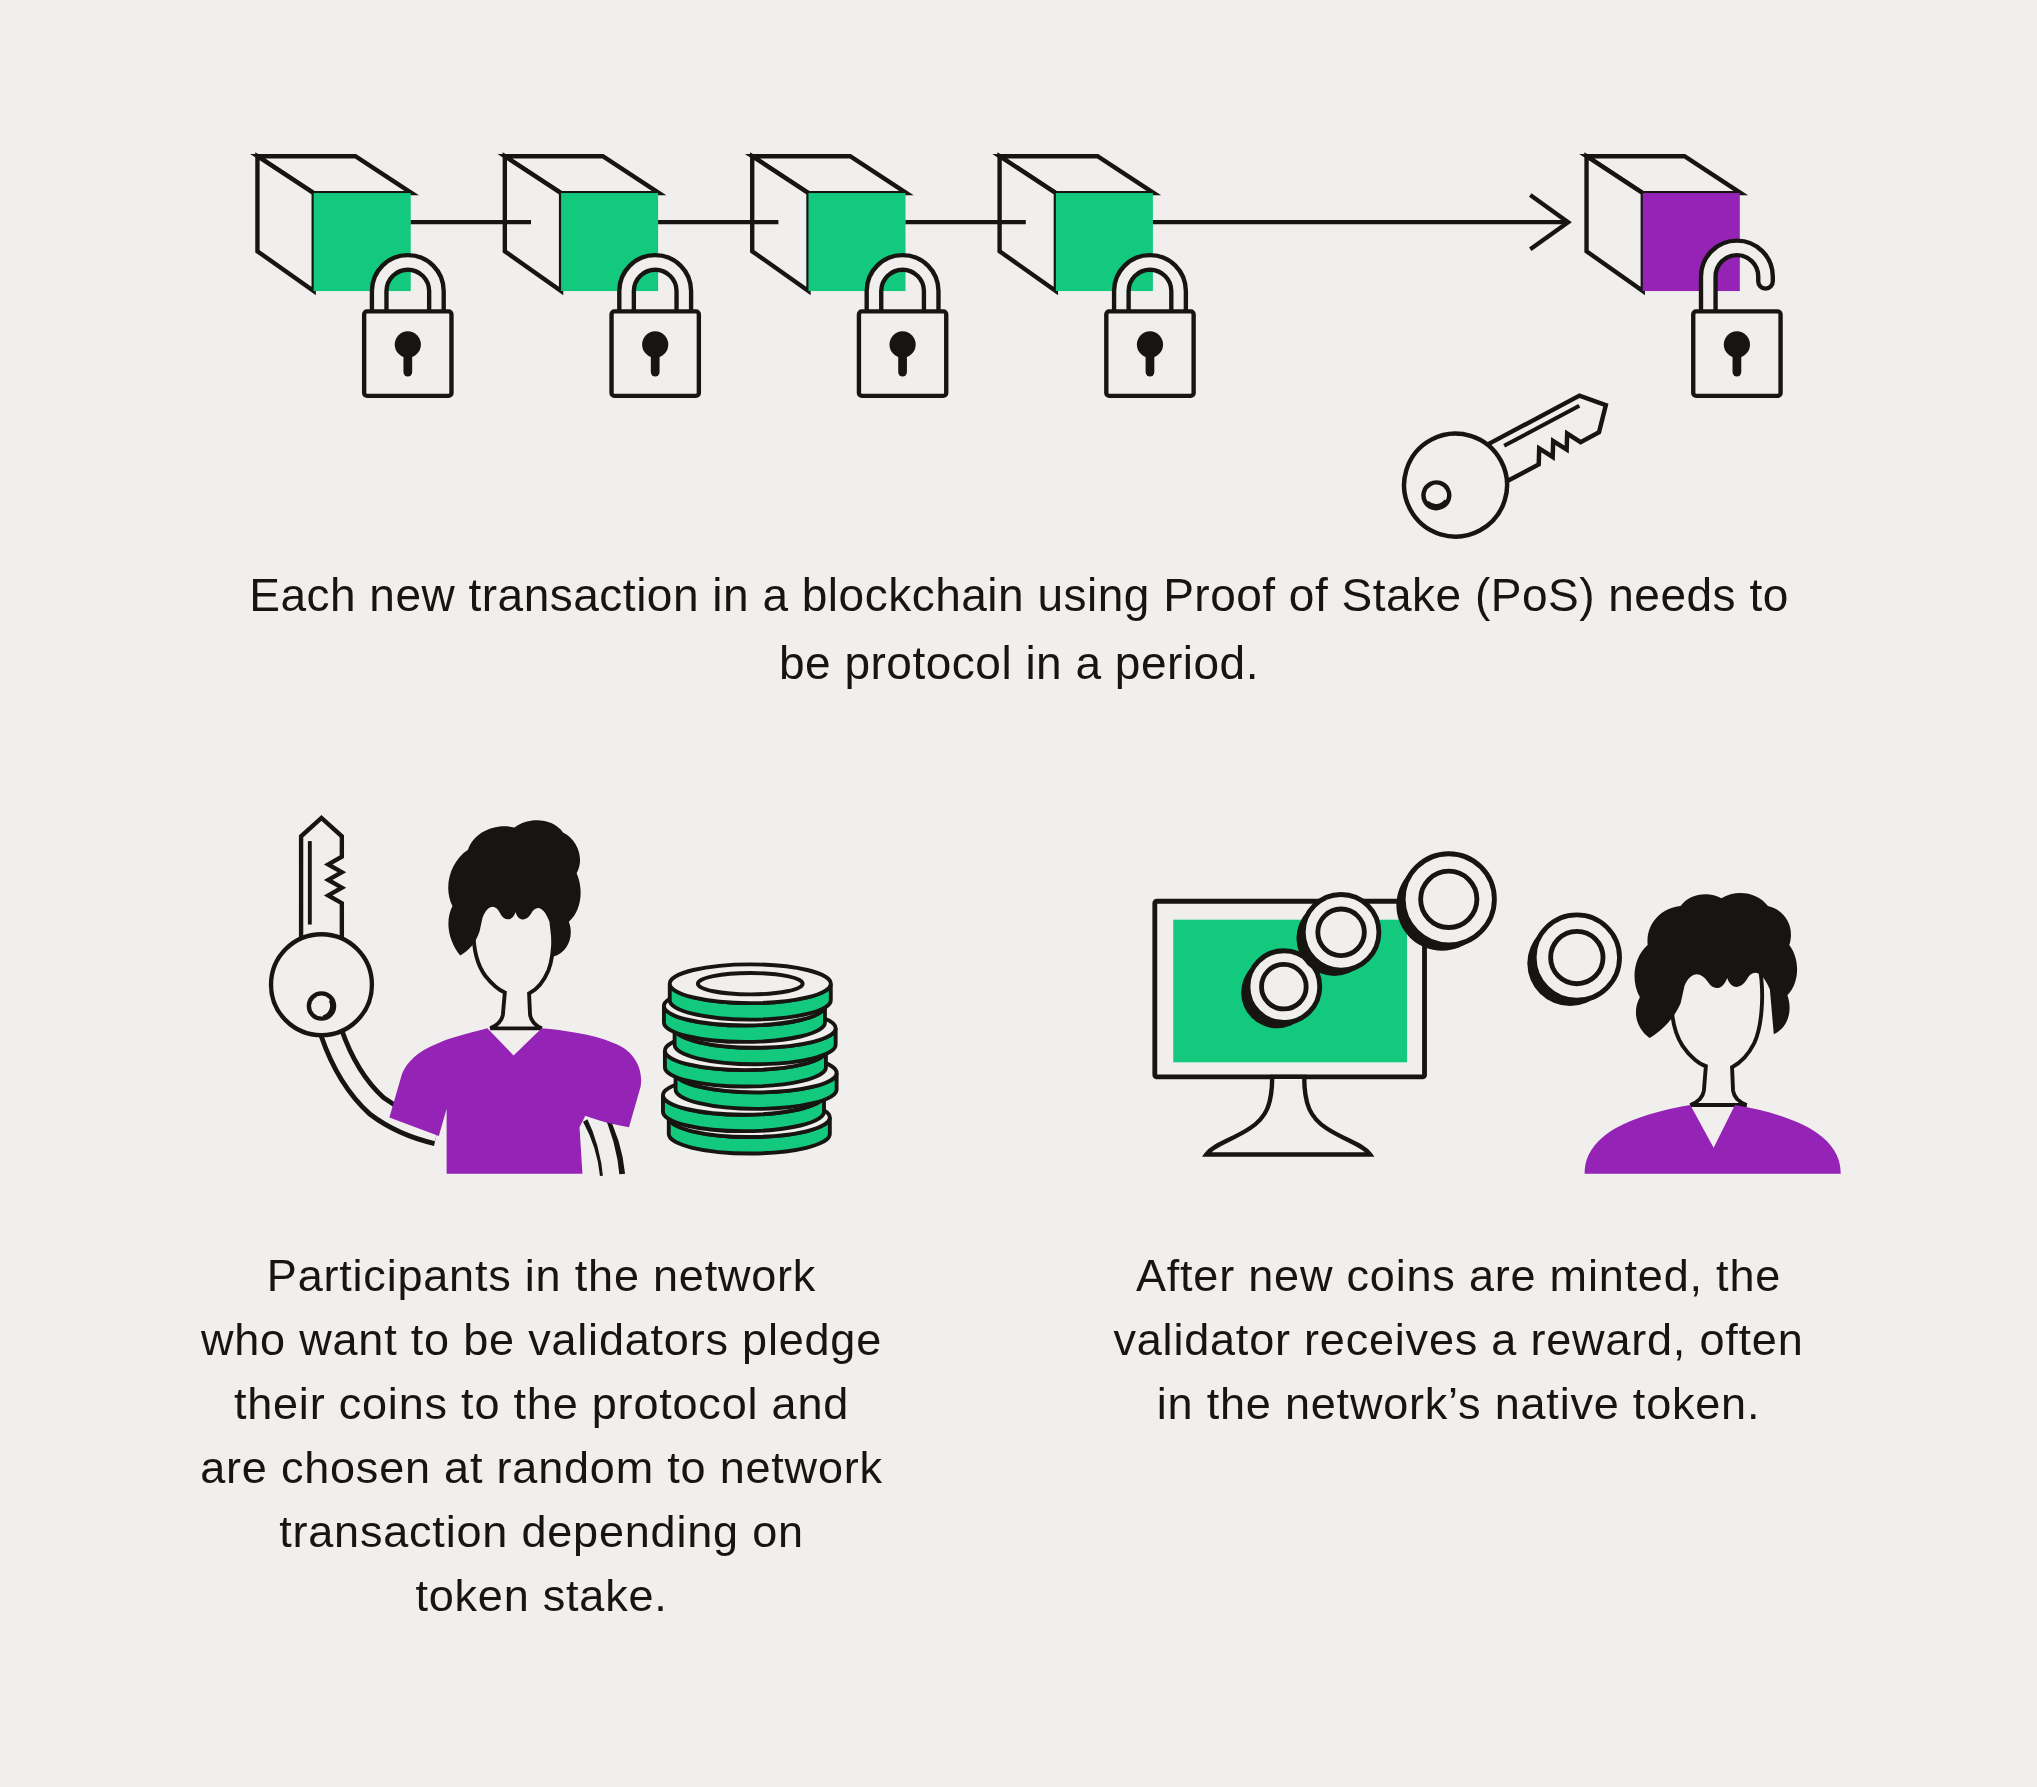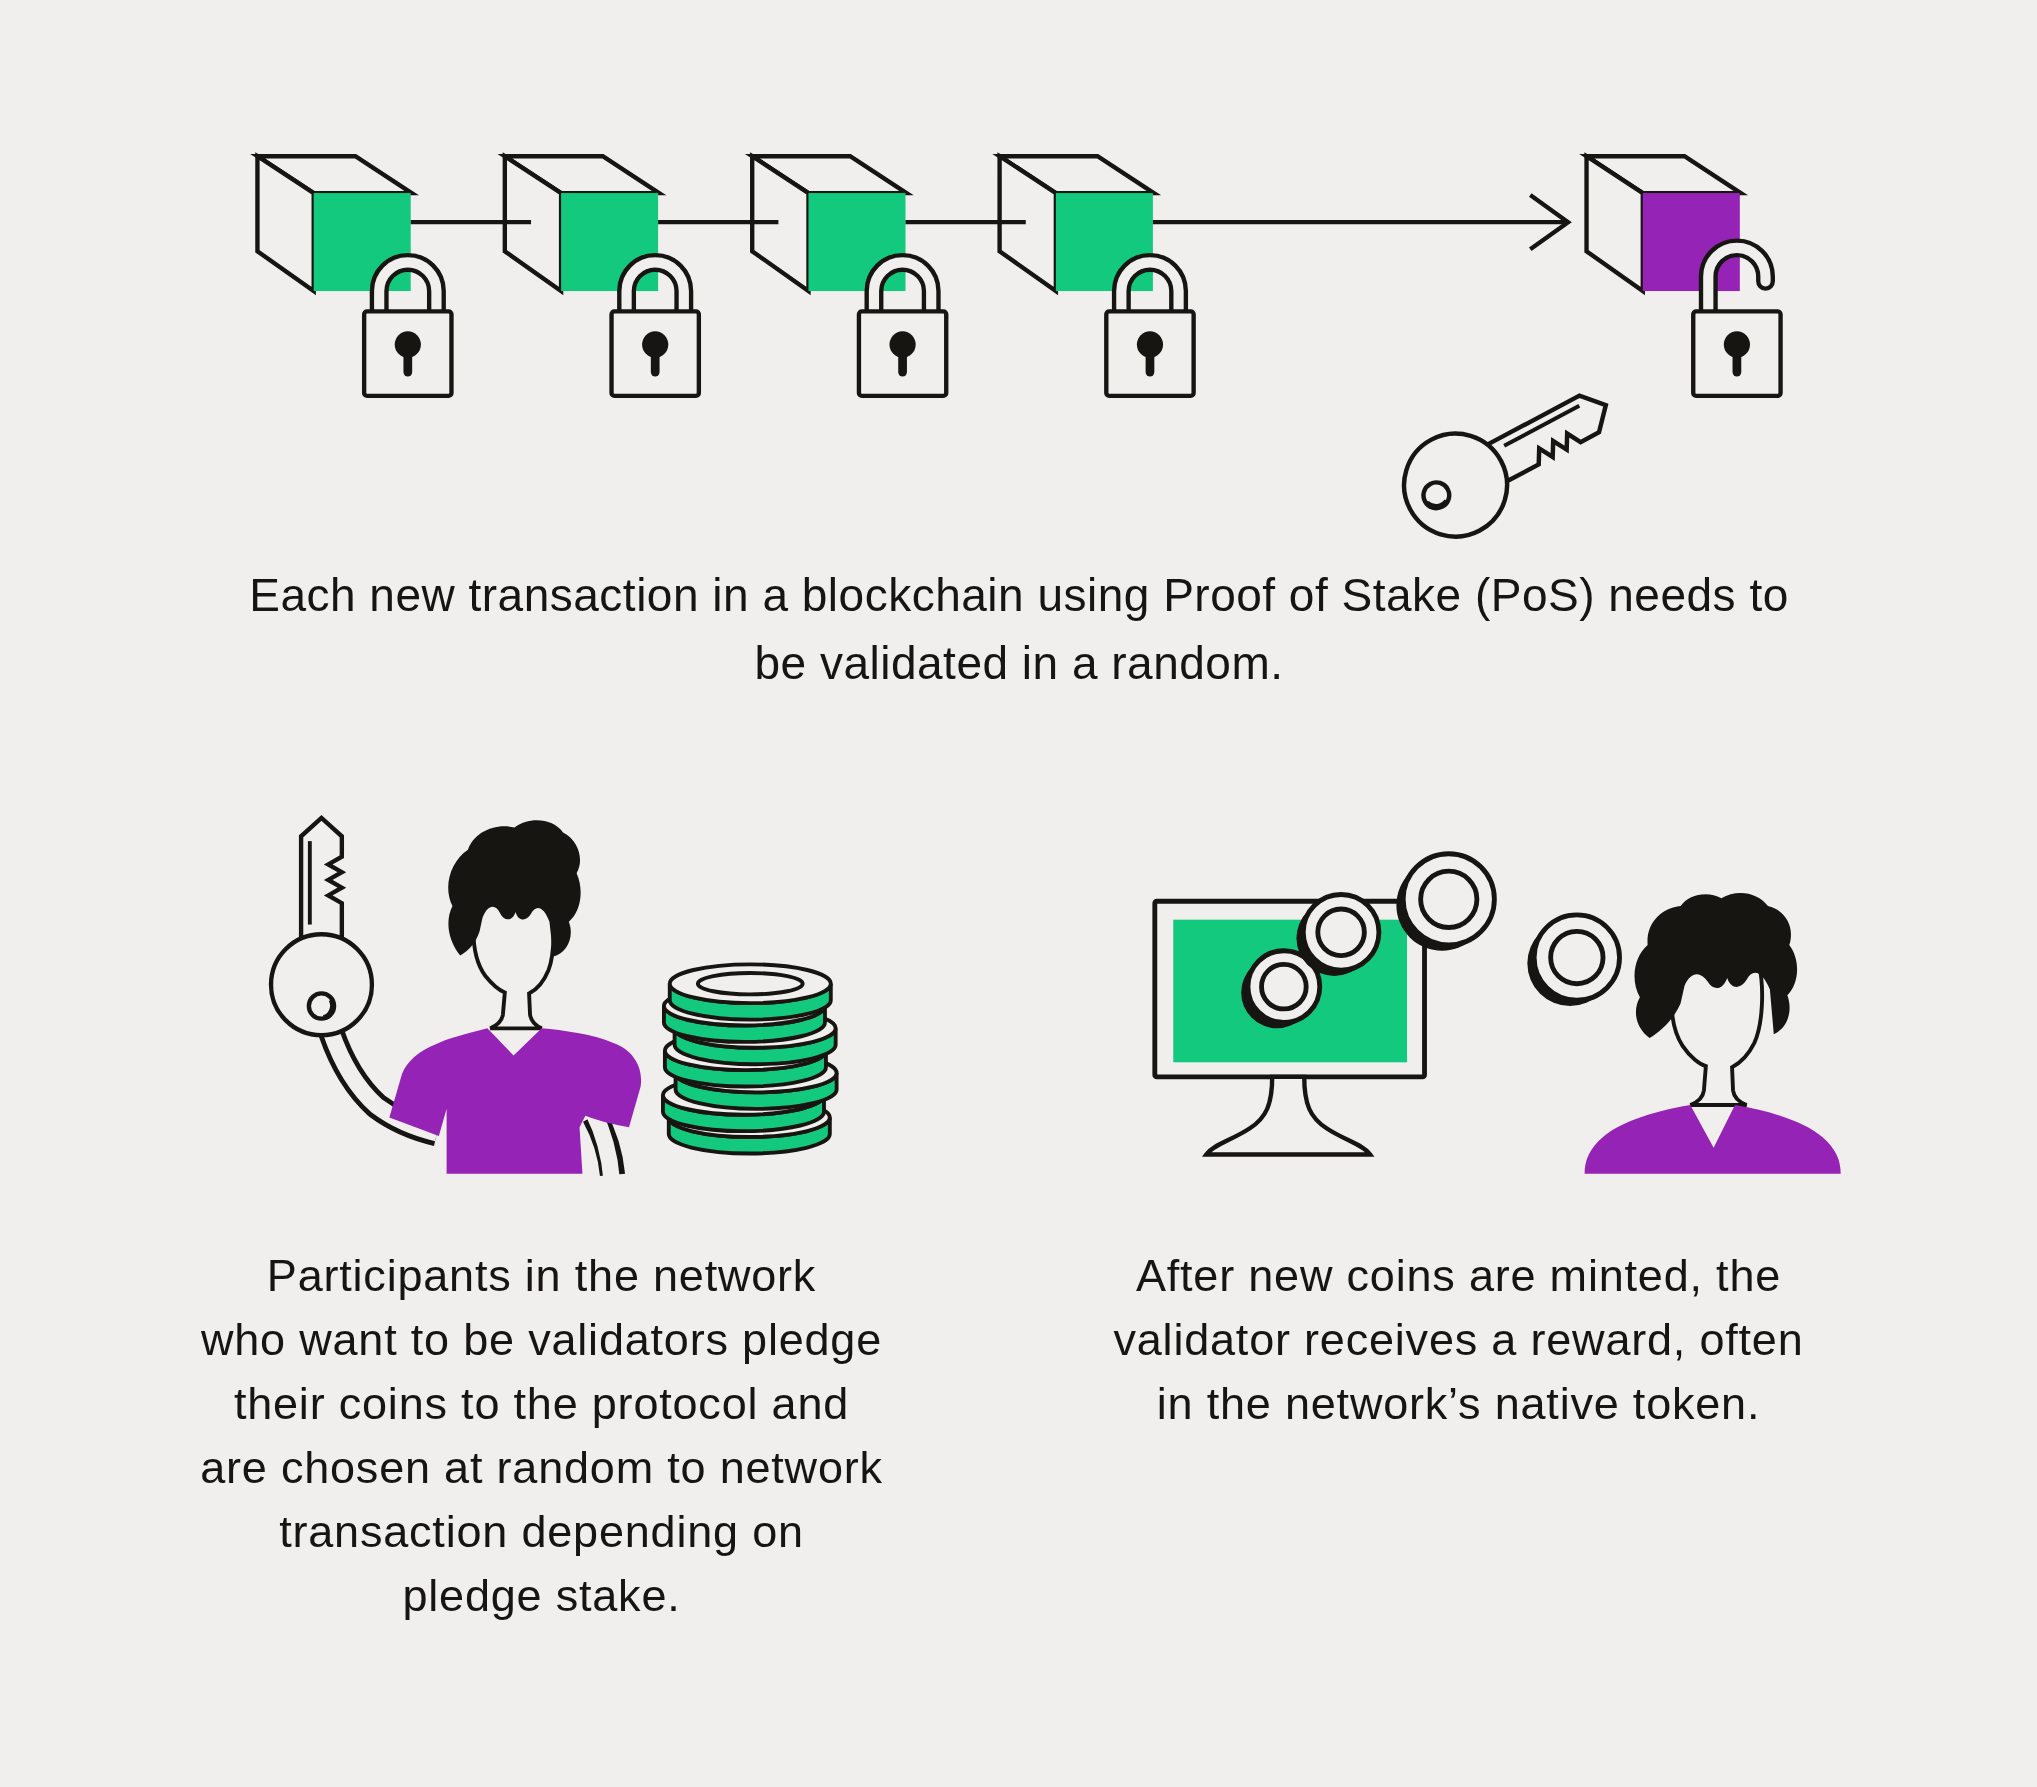--- a/index.html
+++ b/index.html
@@ -233,30 +233,30 @@
          C 1638,1184 1633,1196 1633,1210
          L 1897,1210
          C 1897,1196 1892,1184 1878,1172
          C 1862,1158 1830,1146 1788,1139
          L 1766,1183 Z"></path>
   </g>
 </svg>
 
 <div class="txt caption">
   <div>Each new transaction in a blockchain using Proof of Stake (PoS) needs to</div>
-  <div>be validated in a random.</div>
+  <div>be protocol in a period.</div>
 </div>
 
 <div class="txt para pl">
   <div>Participants in the network</div>
   <div>who want to be validators pledge</div>
   <div>their coins to the protocol and</div>
   <div>are chosen at random to network</div>
   <div>transaction depending on</div>
-  <div>pledge stake.</div>
+  <div>token stake.</div>
 </div>
 
 <div class="txt para pr">
   <div>After new coins are minted, the</div>
   <div>validator receives a reward, often</div>
   <div>in the network’s native token.</div>
 </div>
 
 </div>
 

